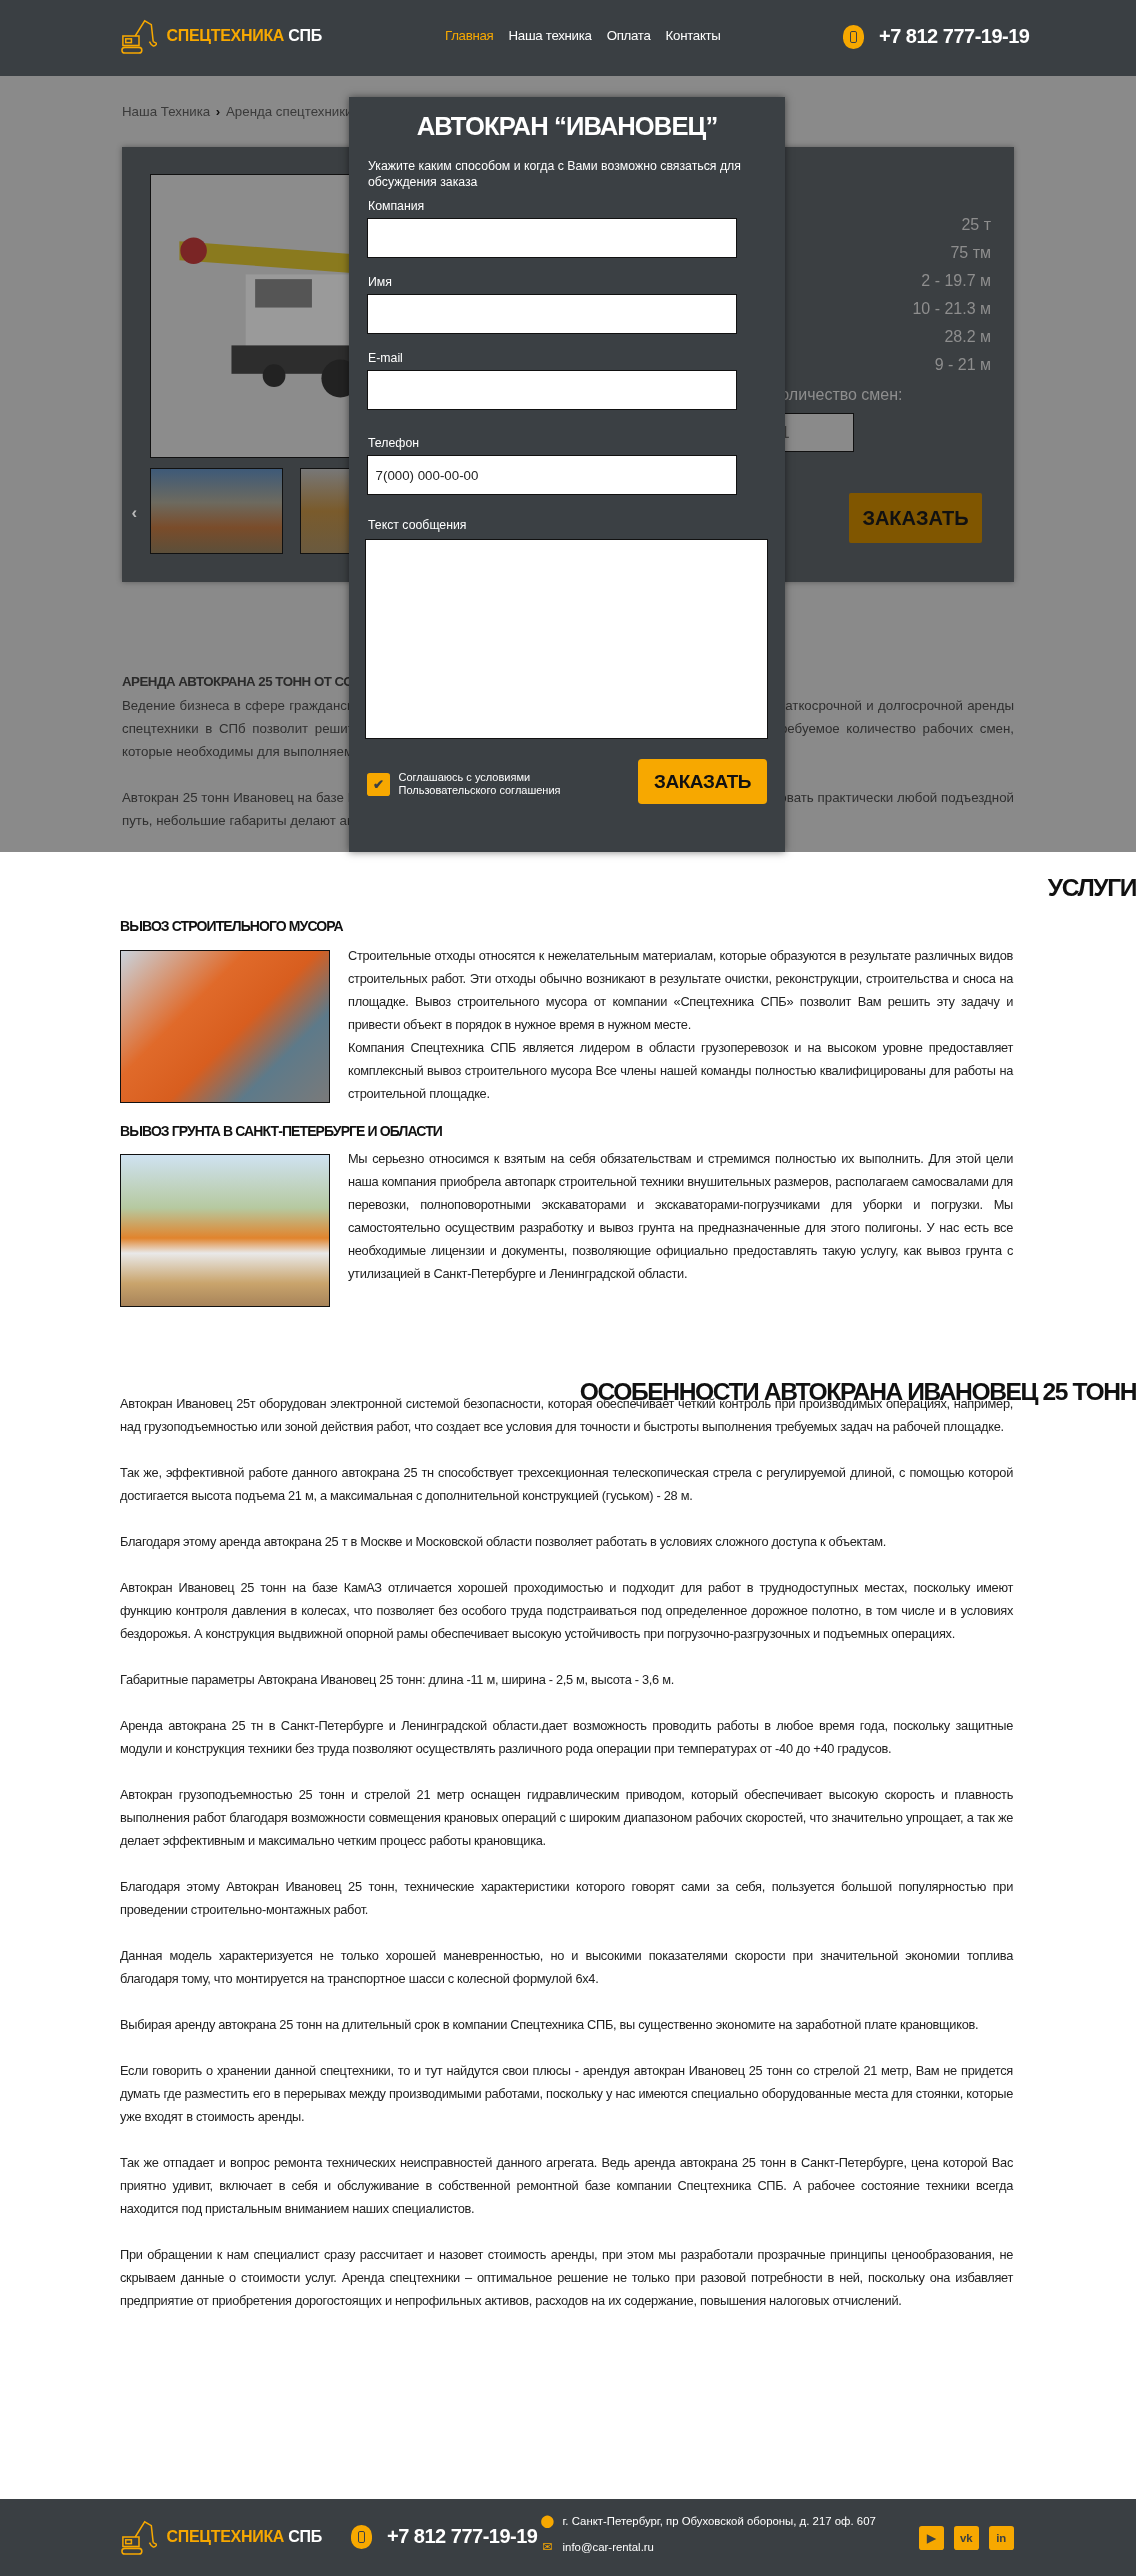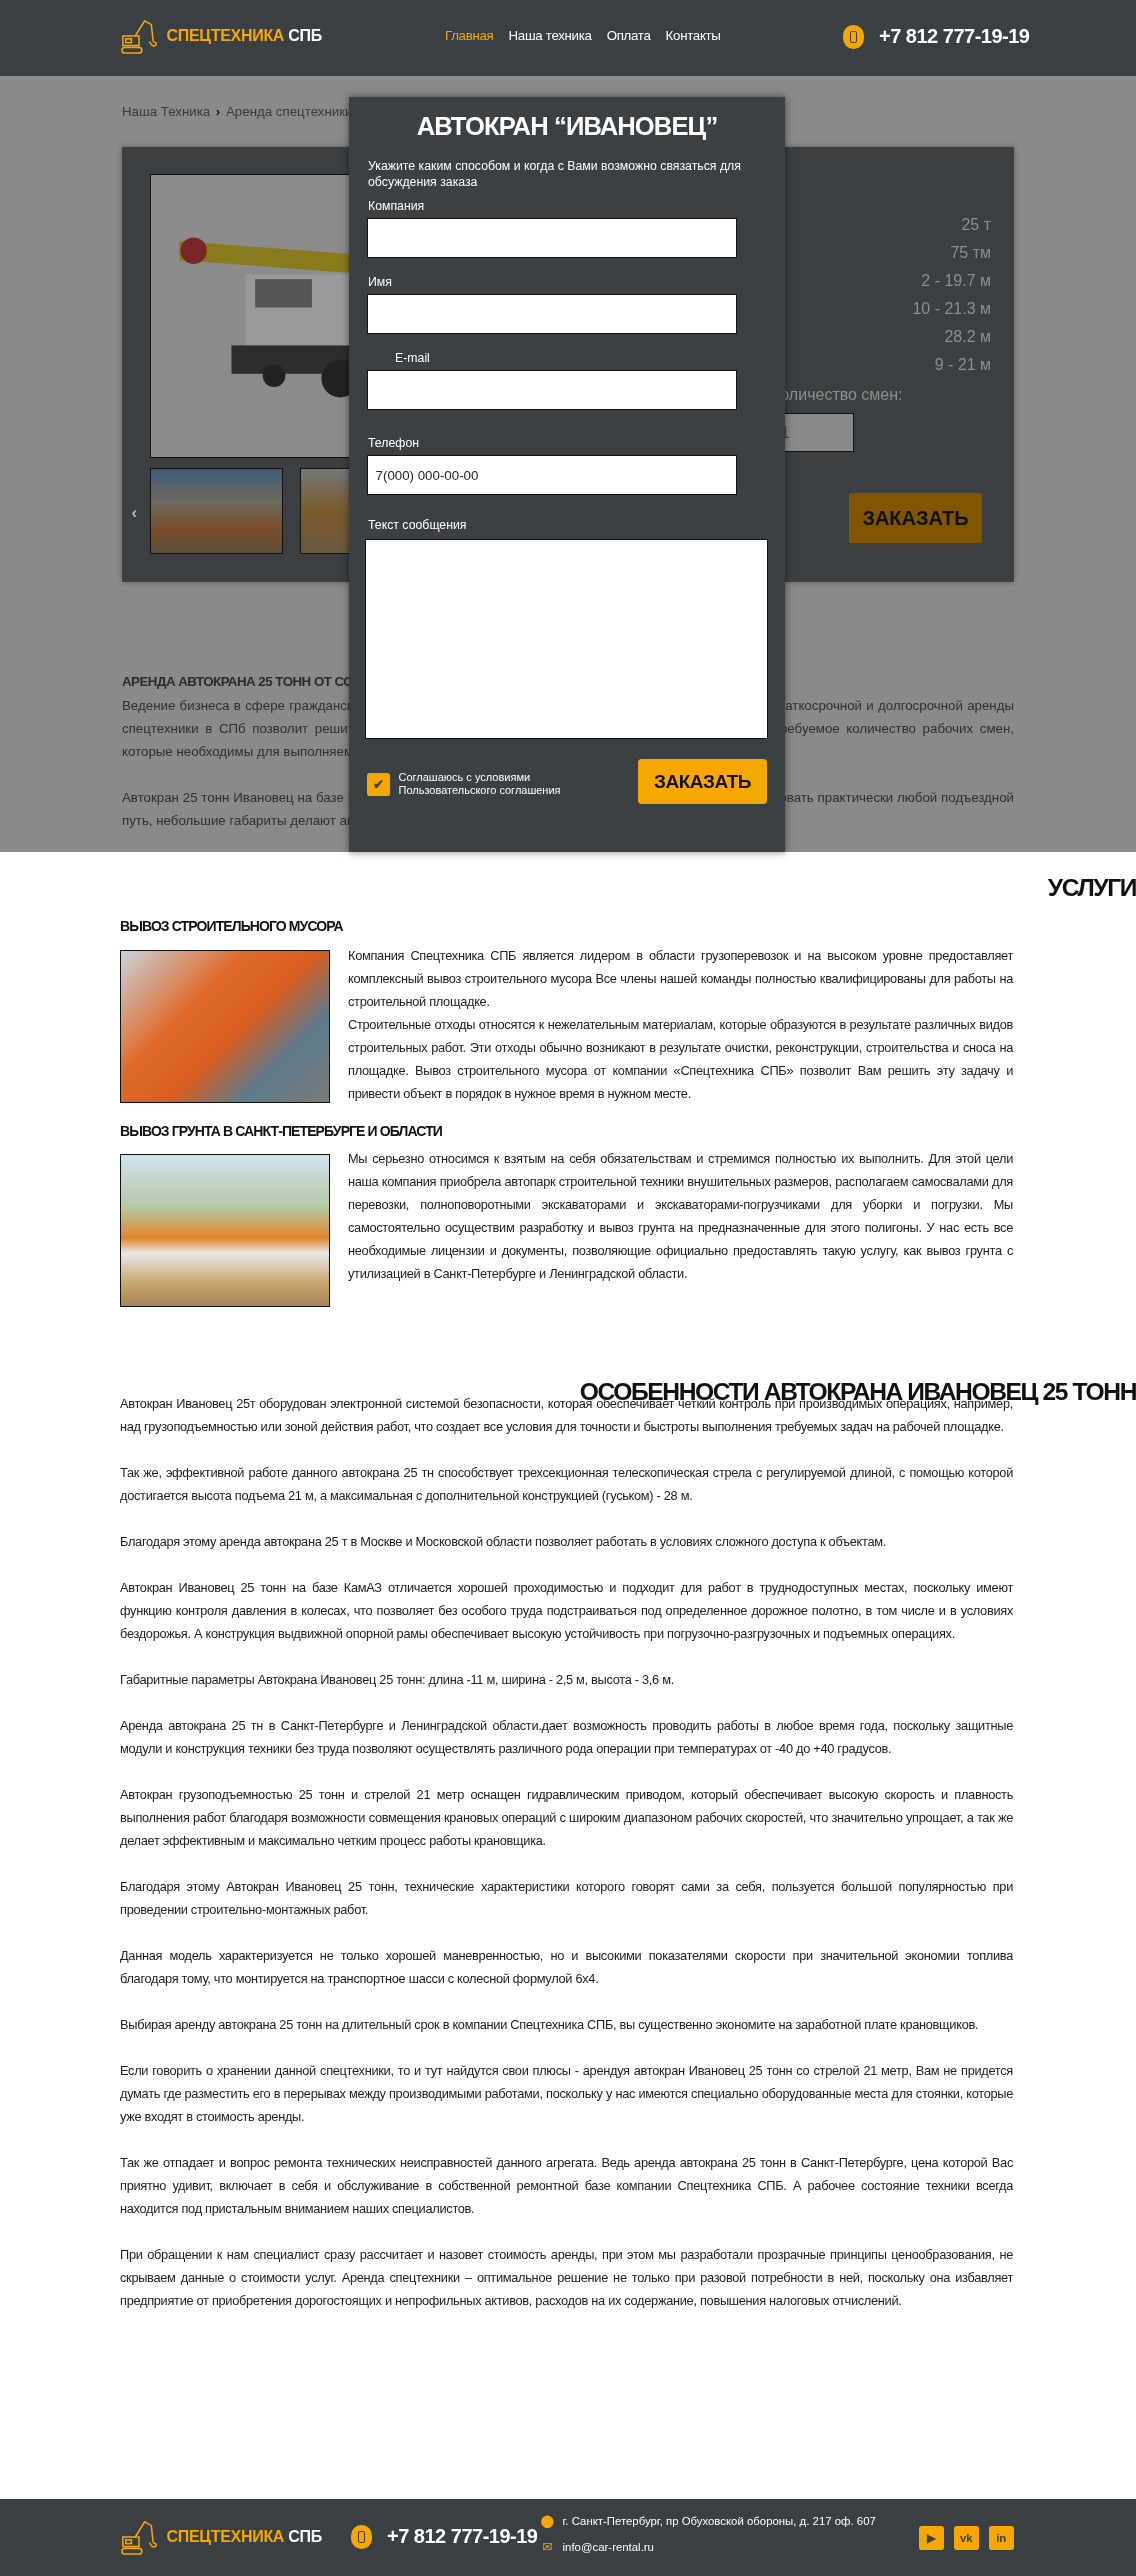--- a/index.html
+++ b/index.html
@@ -149,21 +149,21 @@
 <div class="modal">
   <div class="modal-title">АВТОКРАН “ИВАНОВЕЦ”</div>
   <div class="modal-sub">Укажите каким способом и когда с Вами возможно связаться для обсуждения заказа</div>
 
   <div class="modal-label" style="top:102px;">Компания</div>
   <div class="modal-input" style="top:121px;"></div>
 
   <div class="modal-label" style="top:178px;">Имя</div>
   <div class="modal-input" style="top:197px;"></div>
 
-  <div class="modal-label" style="top:254px;margin-left:27px;">E-mail</div>
+  <div class="modal-label" style="top:254px;">E-mail</div>
   <div class="modal-input" style="top:273px;"></div>
 
   <div class="modal-label" style="top:339px;">Телефон</div>
   <div class="modal-input" style="top:358px;">7(000) 000-00-00</div>
 
   <div class="modal-label" style="top:421px;">Текст сообщения</div>
   <div class="modal-textarea"></div>
 
   <div class="agree">
     <div class="agree-box">
@@ -175,22 +175,22 @@
     </div>
   </div>
   <div class="modal-btn">ЗАКАЗАТЬ</div>
 </div>
 
 <div class="section-title" style="top:874px;">УСЛУГИ</div>
 
 <div class="svc-title" style="top:918px;">ВЫВОЗ СТРОИТЕЛЬНОГО  МУСОРА</div>
 <div class="svc-img a" style="top:950px;"></div>
 <div class="svc-text" style="top:944px;">
+  <div>Строительные отходы относятся к нежелательным материалам, которые образуются в результате различных видов строительных работ. Эти отходы обычно возникают в результате очистки, реконструкции, строительства и сноса на площадке. Вывоз строительного мусора от компании «Спецтехника СПБ» позволит Вам решить эту задачу и привести объект в порядок в нужное время в нужном месте.</div>
   <div>Компания Спецтехника СПБ является лидером в области грузоперевозок и на высоком уровне предоставляет комплексный вывоз строительного мусора  Все члены нашей команды полностью квалифицированы для работы на строительной площадке.</div>
-  <div>Строительные отходы относятся к нежелательным материалам, которые образуются в результате различных видов строительных работ. Эти отходы обычно возникают в результате очистки, реконструкции, строительства и сноса на площадке. Вывоз строительного мусора от компании «Спецтехника СПБ» позволит Вам решить эту задачу и привести объект в порядок в нужное время в нужном месте.</div>
 </div>
 
 <div class="svc-title" style="top:1123px;">ВЫВОЗ ГРУНТА В САНКТ-ПЕТЕРБУРГЕ И ОБЛАСТИ</div>
 <div class="svc-img b" style="top:1154px;"></div>
 <div class="svc-text" style="top:1147px;">
   <div>Мы серьезно относимся к взятым на себя обязательствам и стремимся полностью их выполнить. Для этой цели наша компания приобрела автопарк строительной техники внушительных размеров, располагаем самосвалами для перевозки, полноповоротными экскаваторами и экскаваторами-погрузчиками для уборки и погрузки. Мы самостоятельно осуществим разработку и вывоз грунта на предназначенные для этого полигоны. У нас есть все необходимые лицензии и документы, позволяющие официально предоставлять такую услугу, как вывоз грунта с утилизацией в Санкт-Петербурге и Ленинградской области.</div>
 </div>
 
 <div class="section-title" style="top:1378px;padding-left:16px;">ОСОБЕННОСТИ АВТОКРАНА ИВАНОВЕЦ 25 ТОНН</div>
 <div class="features">

